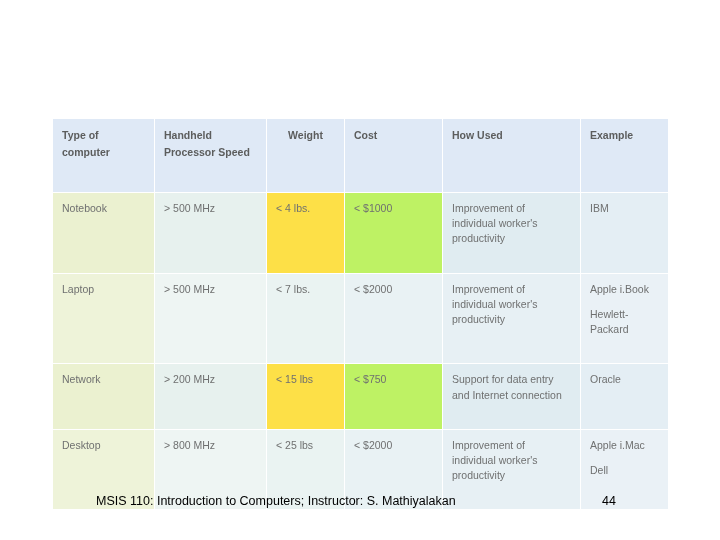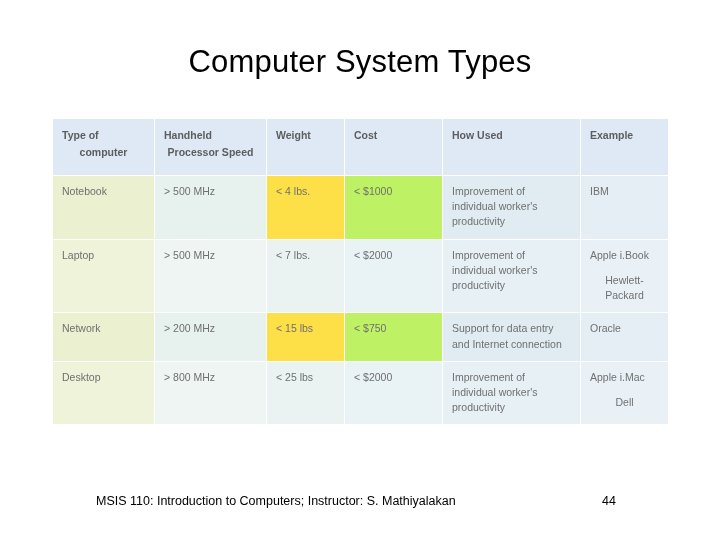--- a/index.html
+++ b/index.html
@@ -35,59 +35,59 @@
     top: 118px;
     width: 616px;
   }
   table.types {
     border-collapse: collapse;
     width: 616px;
     table-layout: fixed;
   }
   table.types td, table.types th {
     vertical-align: top;
-    padding: 8px 9px 9px 9px;
+    padding: 8px 9px 26px 9px;
     border: 1px solid #ffffff;
     font-size: 10.5px;
     color: #6f7070;
     font-weight: normal;
     text-align: left;
     line-height: 1.45;
   }
   table.types thead th {
     font-weight: bold;
     color: #5c5d5d;
     background: #dfe9f6;
     height: 38px;
     padding-top: 9px;
   }
   
   thead th.c0 { background: #e8eff0; }
   thead th.c1 { background: #e4edf6; }
-  thead th.c2 { background: #e2ecf6; }
+  thead th.c2 { background: #e2ecf6; text-align: center; }
   thead th.c3 { background: #e0ecf6; }
   thead th.c4 { background: #dde9f7; }
   thead th.c5 { background: #dde8f7; }
 
   tbody td.c0 { background: #eef3d9; }
   tbody td.c1 { background: #eef5f3; }
   tbody td.c2 { background: #eaf3f2; }
   tbody td.c3 { background: #e9f2f4; }
   tbody td.c4 { background: #e7f0f4; }
   tbody td.c5 { background: #eaf1f6; }
 
   tbody tr.alt td.c0 { background: #ebf1d0; }
   tbody tr.alt td.c1 { background: #e7f1ee; }
   tbody tr.alt td.c2 { background: #fde047; }
   tbody tr.alt td.c3 { background: #bef264; }
   tbody tr.alt td.c4 { background: #e0ecf1; }
   tbody tr.alt td.c5 { background: #e4eef4; }
 
   .cell-line { display: block; }
-  .cell-line + .cell-line { margin-top: 10px; text-align: center; }
+  .cell-line + .cell-line { margin-top: 10px; }
 
   .footer {
     position: absolute;
     left: 0;
     top: 494px;
     width: 656px;
     height: 20px;
   }
   .footer-text {
     position: absolute;
@@ -102,21 +102,20 @@
     top: 0;
     font-size: 12.5px;
     color: #000000;
   }
 </style>
 </head>
 <body>
 
 <div class="slide">
 
-  <div class="slide-title">Computer System Types</div>
 
   <div class="table-wrap">
     <table class="types">
       <colgroup>
         <col style="width:102px">
         <col style="width:112px">
         <col style="width:78px">
         <col style="width:98px">
         <col style="width:138px">
         <col style="width:88px">

